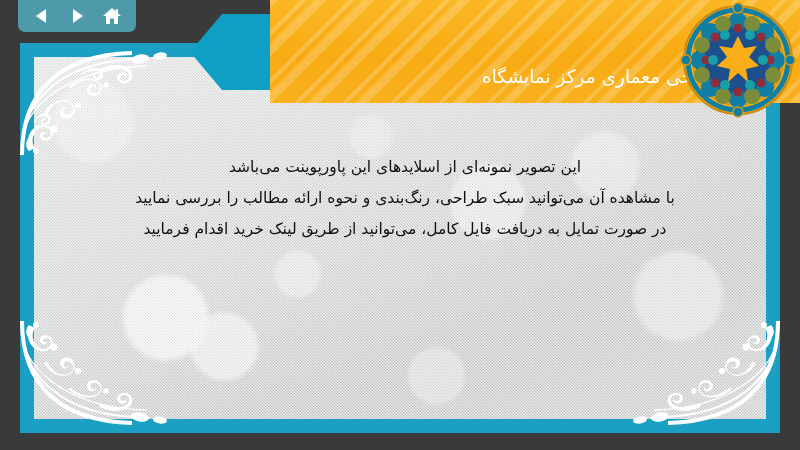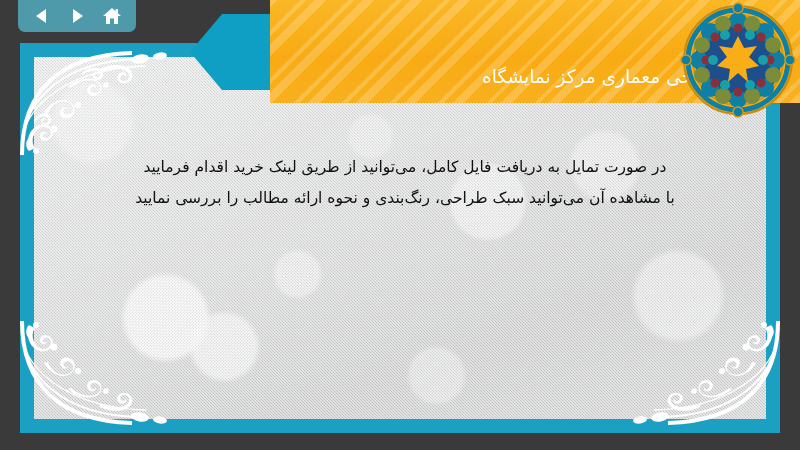--- a/index.html
+++ b/index.html
@@ -123,22 +123,23 @@
         </svg>
       </span>
     </div>
   </div>
 
   <div class="slide">
     <div class="slide-inner">
       <div class="tex"></div>
 
       <div class="body-text">
+        <p>این تصویر نمونه‌ای از اسلایدهای این پاورپوینت می‌باشد</p>
+        <p>با مشاهده آن می‌توانید سبک طراحی، رنگ‌بندی و نحوه ارائه مطالب را بررسی نمایید</p>
         <p>در صورت تمایل به دریافت فایل کامل، می‌توانید از طریق لینک خرید اقدام فرمایید</p>
-        <p>با مشاهده آن می‌توانید سبک طراحی، رنگ‌بندی و نحوه ارائه مطالب را بررسی نمایید</p>
       </div>
     </div>
 
     <div class="corner c-tl">
       <svg width="160" height="115" viewBox="0 0 160 115">
         <g fill="none" stroke="#ffffff" stroke-width="2.4">
           <path d="M2 112 C2 48 40 12 112 10" stroke-width="4"></path>
           <path d="M2 104 C4 54 46 18 118 16" stroke-width="2"></path>
           <path d="M2 96 C8 60 52 25 126 23" stroke-width="1.4"></path>
         </g>

